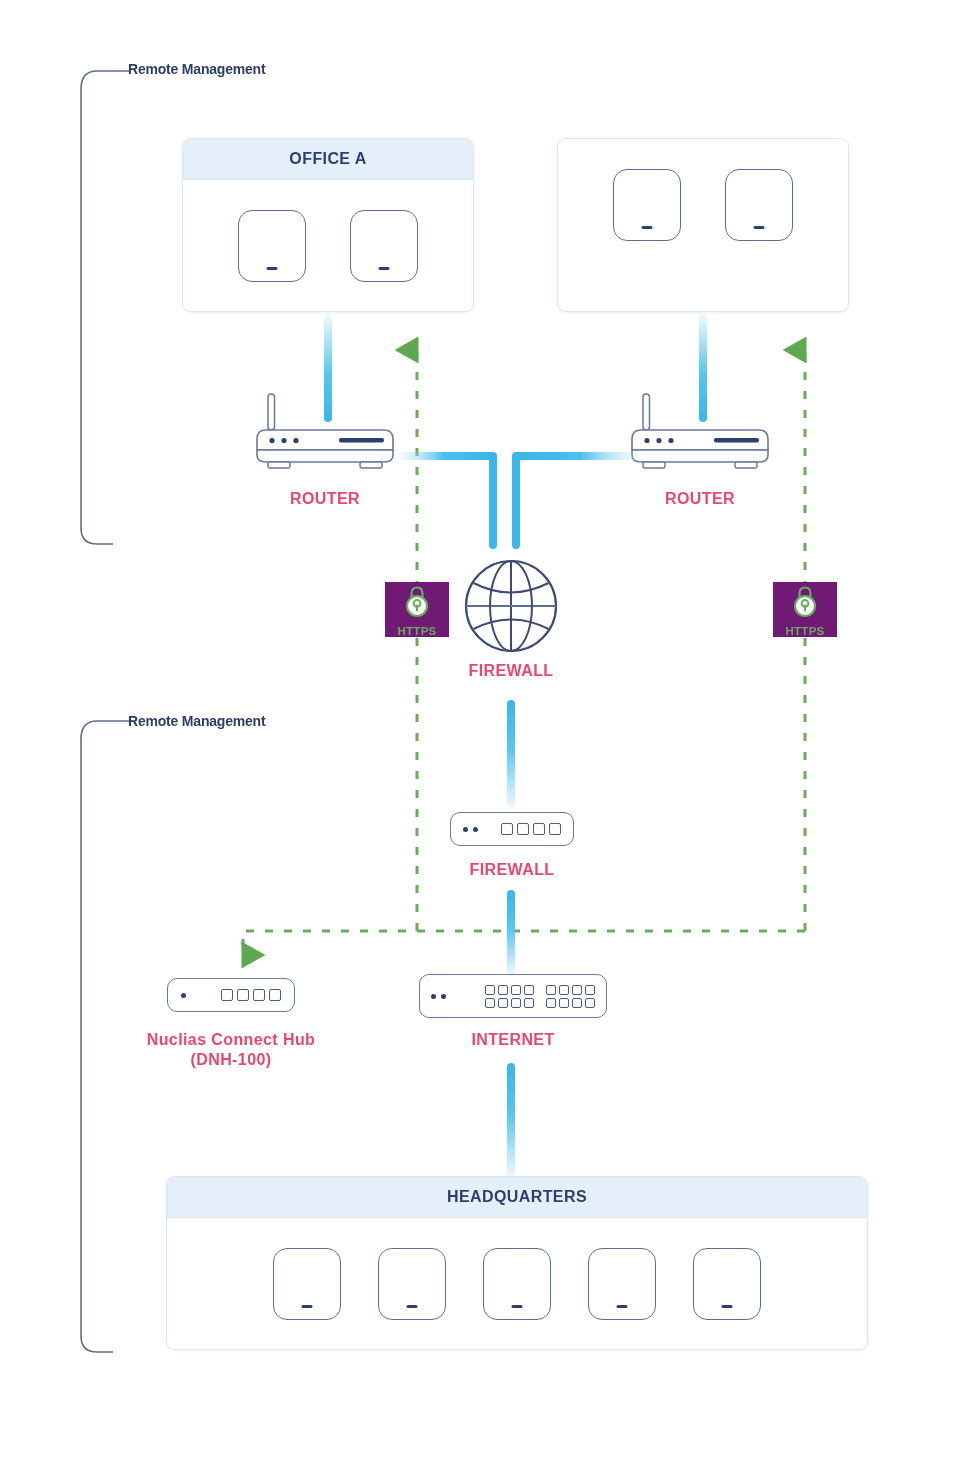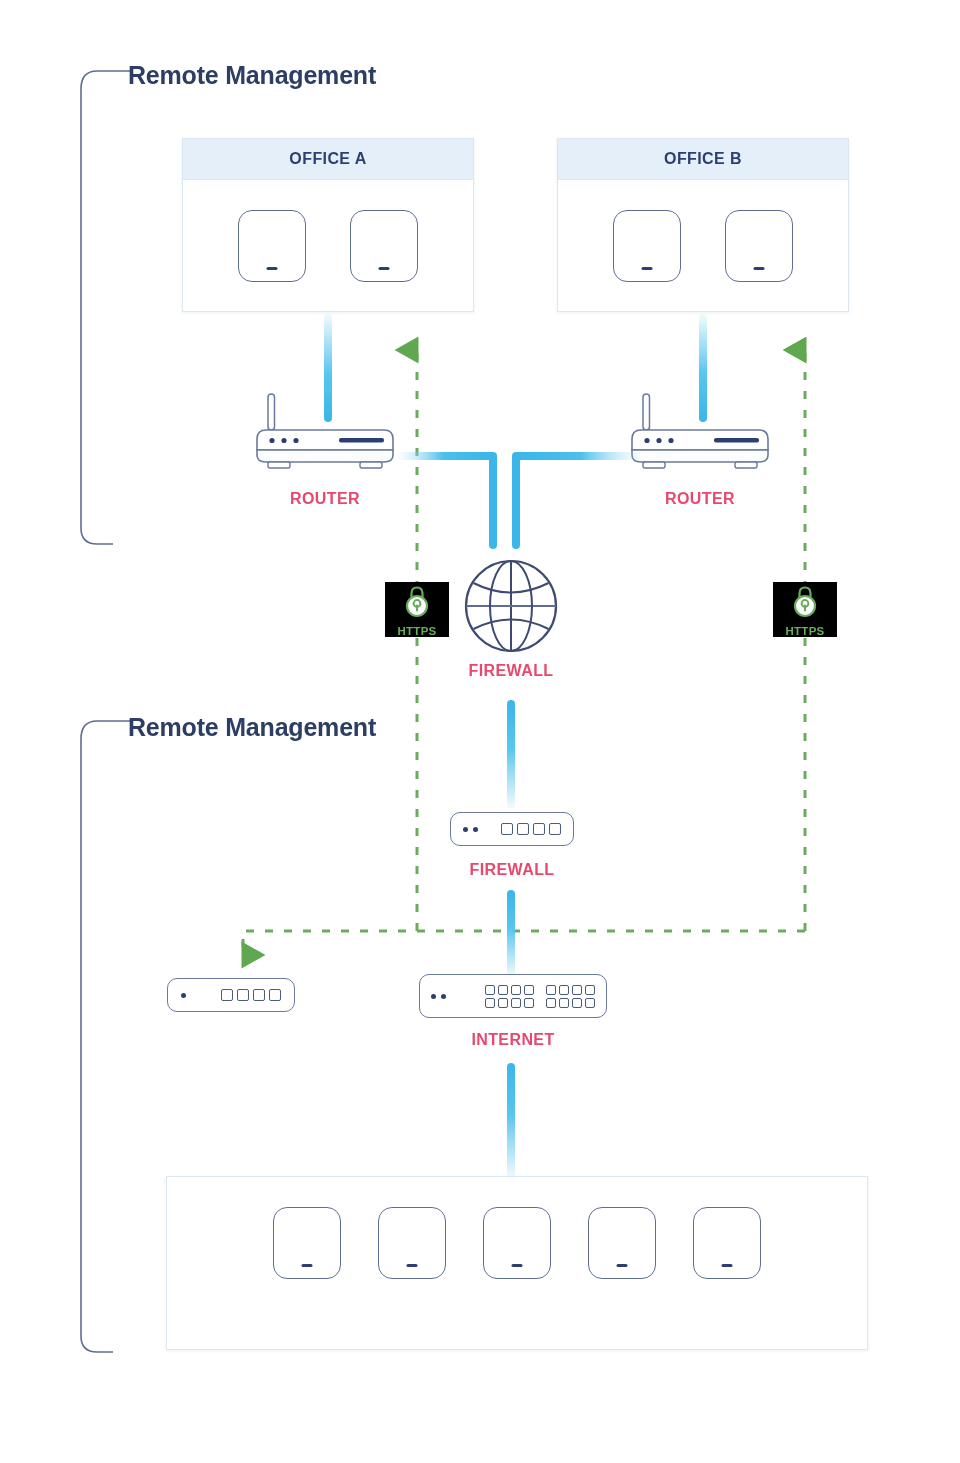--- a/index.html
+++ b/index.html
@@ -16,33 +16,33 @@
     width: 960px;
     height: 1463px;
     background: #ffffff;
     overflow: hidden;
   }
   .abs { position: absolute; }
 
   
   .section-title {
     position: absolute;
-    font-size: 25px;
+    font-size: 14px;
     font-weight: bold;
     color: #2c3e63;
     letter-spacing: -0.2px;
     white-space: nowrap;
   }
   .bracket { position: absolute; }
 
   
   .site-box {
     position: absolute;
     border: 1px solid #dbe7f1;
-    border-radius: 0;
+    border-radius: 9px;
     background: #ffffff;
     box-shadow: 0 1px 3px rgba(130,150,175,0.16);
     overflow: hidden;
   }
   .site-header {
     background: #e4effa;
     border-bottom: 1px solid #dbe7f1;
     height: 40px;
     display: flex;
     align-items: center;
@@ -148,21 +148,21 @@
 
   
   .https-wrap { position: absolute; text-align: center; width: 64px; }
   .https-label {
     font-size: 11.5px;
     font-weight: bold;
     color: #6aab5c;
     letter-spacing: 0.3px;
     margin-top: 1px;
   }
-  .https-bg { background: #000000; padding: 2px 0 0 0; }
+  .https-bg { background: #701a75; padding: 2px 0 0 0; }
 
   
   svg.overlay {
     position: absolute;
     left: 0; top: 0;
     width: 960px; height: 1463px;
     pointer-events: none;
   }
 </style>
 </head>
@@ -209,23 +209,20 @@
       <div class="ap" style="position:relative;">
         <div class="ap-led"></div>
       </div>
       <div class="ap" style="position:relative;">
         <div class="ap-led"></div>
       </div>
     </div>
   </div>
 
   <div class="site-box" style="left:557px; top:138px; width:290px; height:172px;">
-    <div class="site-header">
-      <span class="site-header-text">OFFICE B</span>
-    </div>
     <div class="site-body" style="height:131px; gap:44px;">
       <div class="ap" style="position:relative;">
         <div class="ap-led"></div>
       </div>
       <div class="ap" style="position:relative;">
         <div class="ap-led"></div>
       </div>
     </div>
   </div>
 
@@ -341,20 +338,24 @@
   <div class="cyan-v" style="left:507px; top:890px; height:86px;"></div>
 
   <div class="boxdev" style="left:167px; top:978px; width:128px; height:34px; padding:0 13px;">
     <span class="dot"></span>
     <span style="flex:1;"></span>
     <span class="port" style="margin-right:4px;"></span>
     <span class="port" style="margin-right:4px;"></span>
     <span class="port" style="margin-right:4px;"></span>
     <span class="port"></span>
   </div>
+  <div class="dev-label multi" style="left:136px; top:1030px; width:190px;">
+    <span>Nuclias Connect Hub</span><br>
+    <span>(DNH-100)</span>
+  </div>
 
   <svg class="abs" style="left:301px; top:988px; width:116px; height:16px;" viewBox="0 0 116 16">
     <defs>
       <linearGradient id="fadeHub" x1="0" y1="0" x2="1" y2="0">
         <stop offset="0" stop-color="#3ab6e8" stop-opacity="1"></stop>
         <stop offset="0.55" stop-color="#7fd2f0" stop-opacity="0.85"></stop>
         <stop offset="1" stop-color="#bfe8f7" stop-opacity="0.18"></stop>
       </linearGradient>
     </defs>
     <line x1="4" y1="8" x2="112" y2="8" stroke="url(#fadeHub)" stroke-width="8" stroke-linecap="round"></line>
@@ -393,20 +394,23 @@
       </span>
     </span>
   </div>
   <div class="dev-label" style="left:443px; top:1030px; width:140px;">
     <span>INTERNET</span>
   </div>
 
   <div class="cyan-v" style="left:507px; top:1063px; height:115px;"></div>
 
   <div class="site-box" style="left:166px; top:1176px; width:700px; height:172px;">
+    <div class="site-header">
+      <span class="site-header-text">HEADQUARTERS</span>
+    </div>
     <div class="site-body" style="height:131px; gap:37px;">
       <div class="ap" style="position:relative;">
         <div class="ap-led"></div>
       </div>
       <div class="ap" style="position:relative;">
         <div class="ap-led"></div>
       </div>
       <div class="ap" style="position:relative;">
         <div class="ap-led"></div>
       </div>

